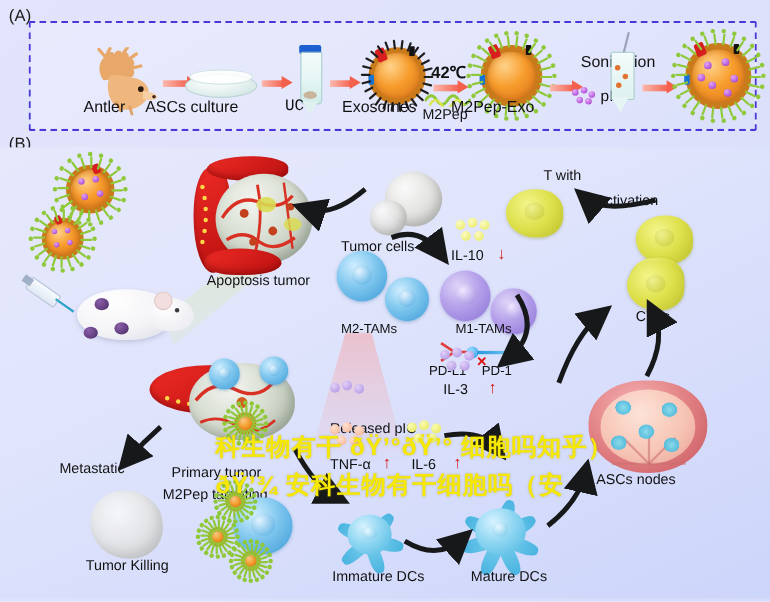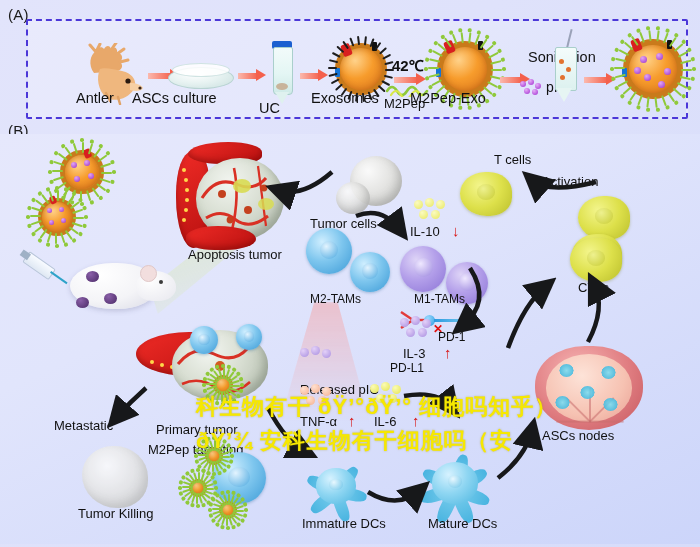--- a/index.html
+++ b/index.html
@@ -588,21 +588,21 @@
         <span class="spike green" style="transform: rotate(332.308deg) translateX(28px);">
           <i></i>
         </span>
         <span class="spike green" style="transform: rotate(346.154deg) translateX(28px);">
           <i></i>
         </span>
       </div>
 
     <span class="lbl lbl-a" style="left:48px;top:69px;">Antler</span>
     <span class="lbl lbl-a" style="left:104px;top:69px;">ASCs culture</span>
-    <span class="lbl lbl-a" style="left:231px;top:79px;">UC</span>
+    <span class="lbl lbl-a" style="left:231px;top:68px;font-family:Liberation Mono, monospace;">UC</span>
     <span class="lbl lbl-a" style="left:283px;top:69px;">Exosomes</span>
     <span class="lbl lbl-a" style="left:382px;top:69px;">M2Pep-Exo</span>
   </div>
 
   <span class="panel-tag" id="tag-b">(B)</span>
 
   <div id="panel-b">
 
     <div class="beam"></div>
     <div class="beam2"></div>
@@ -797,24 +797,24 @@
 
     <div class="pdl1-complex">
       <svg class="yarm" viewBox="0 0 26 20">
         <path d="M1 2 L13 10 L1 18" stroke="#e23b3b" stroke-width="2.4" fill="none"></path>
         <path d="M13 10 L26 10" stroke="#e23b3b" stroke-width="2.4" fill="none"></path>
       </svg>
       <div class="dot"></div>
       <div class="stalk"></div>
       <div class="xmark">✕</div>
     </div>
-    <span class="lbl lbl-b" style="left:390px;top:196px;font-size:12px;margin-top:31px;">PD-L1</span>
+    <span class="lbl lbl-b" style="left:390px;top:196px;font-size:12px;">PD-L1</span>
     <span class="lbl lbl-b" style="left:438px;top:196px;font-size:12px;">PD-1</span>
 
-    <span class="lbl lbl-b" style="left:494px;top:18px;font-size:13px;">T cells</span>
+    <span class="lbl lbl-b" style="left:494px;top:18px;font-size:13px;">T with</span>
     <div class="ycell" style="left:460px;top:38px;width:52px;height:44px;"></div>
     <div class="ycell" style="left:578px;top:62px;width:52px;height:44px;"></div>
     <div class="ycell" style="left:572px;top:100px;width:50px;height:42px;"></div>
     <span class="lbl lbl-b" style="left:542px;top:40px;font-size:13px;">Activation</span>
 
     <div class="ycell" style="left:570px;top:104px;width:52px;height:44px;"></div>
     <span class="lbl lbl-b" style="left:578px;top:146px;font-size:13px;">CTLs</span>
 
     <div class="cyto y" style="left:414px;top:64px;width:40px;height:28px;">
       <i style="left:0;top:2px;"></i>

